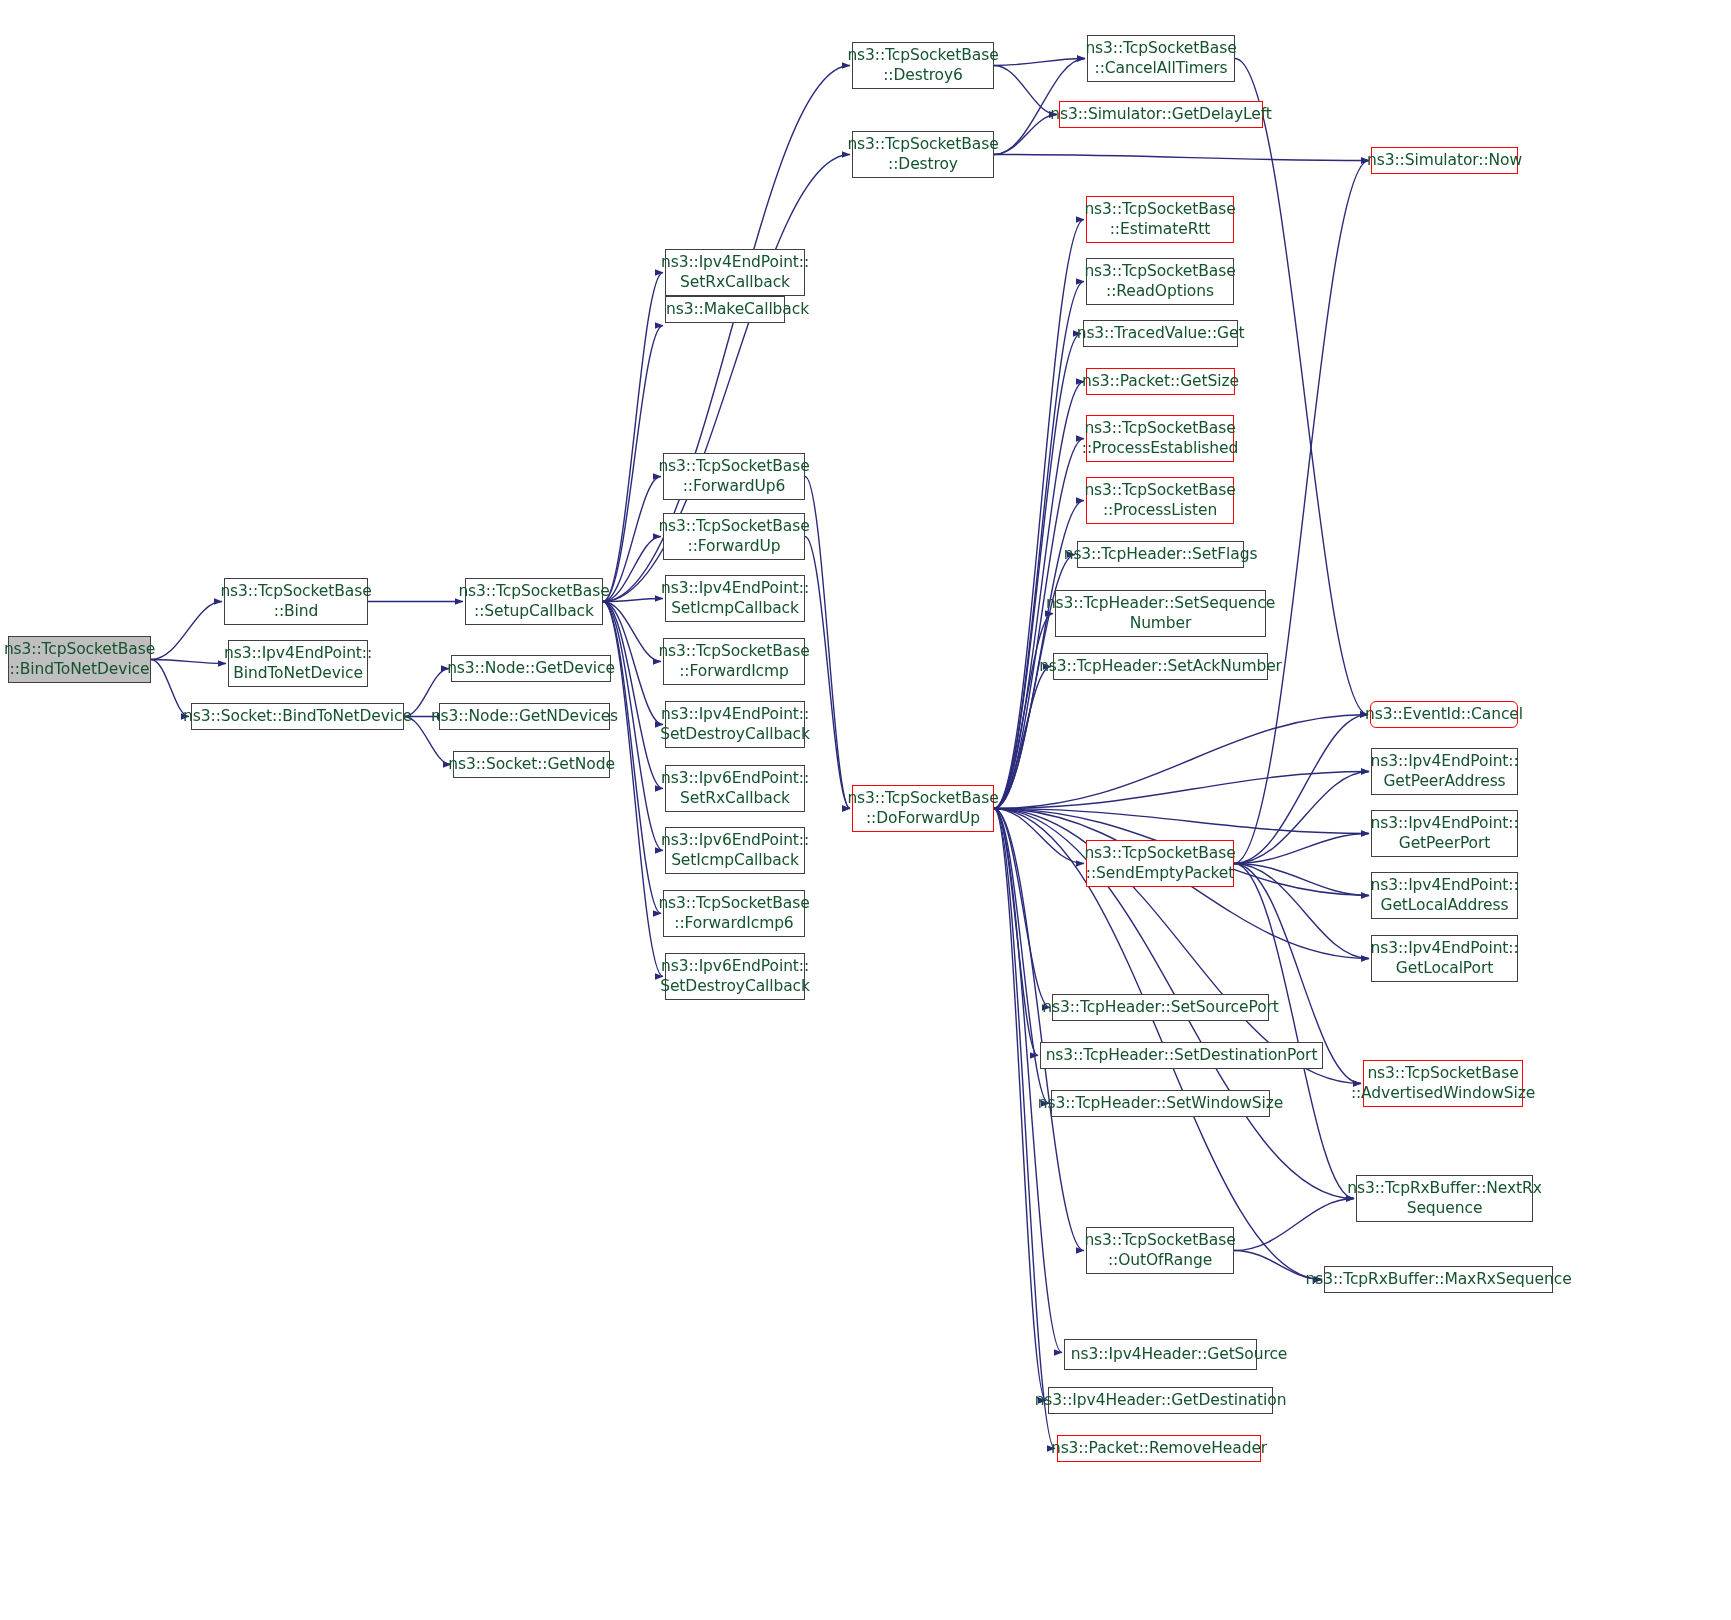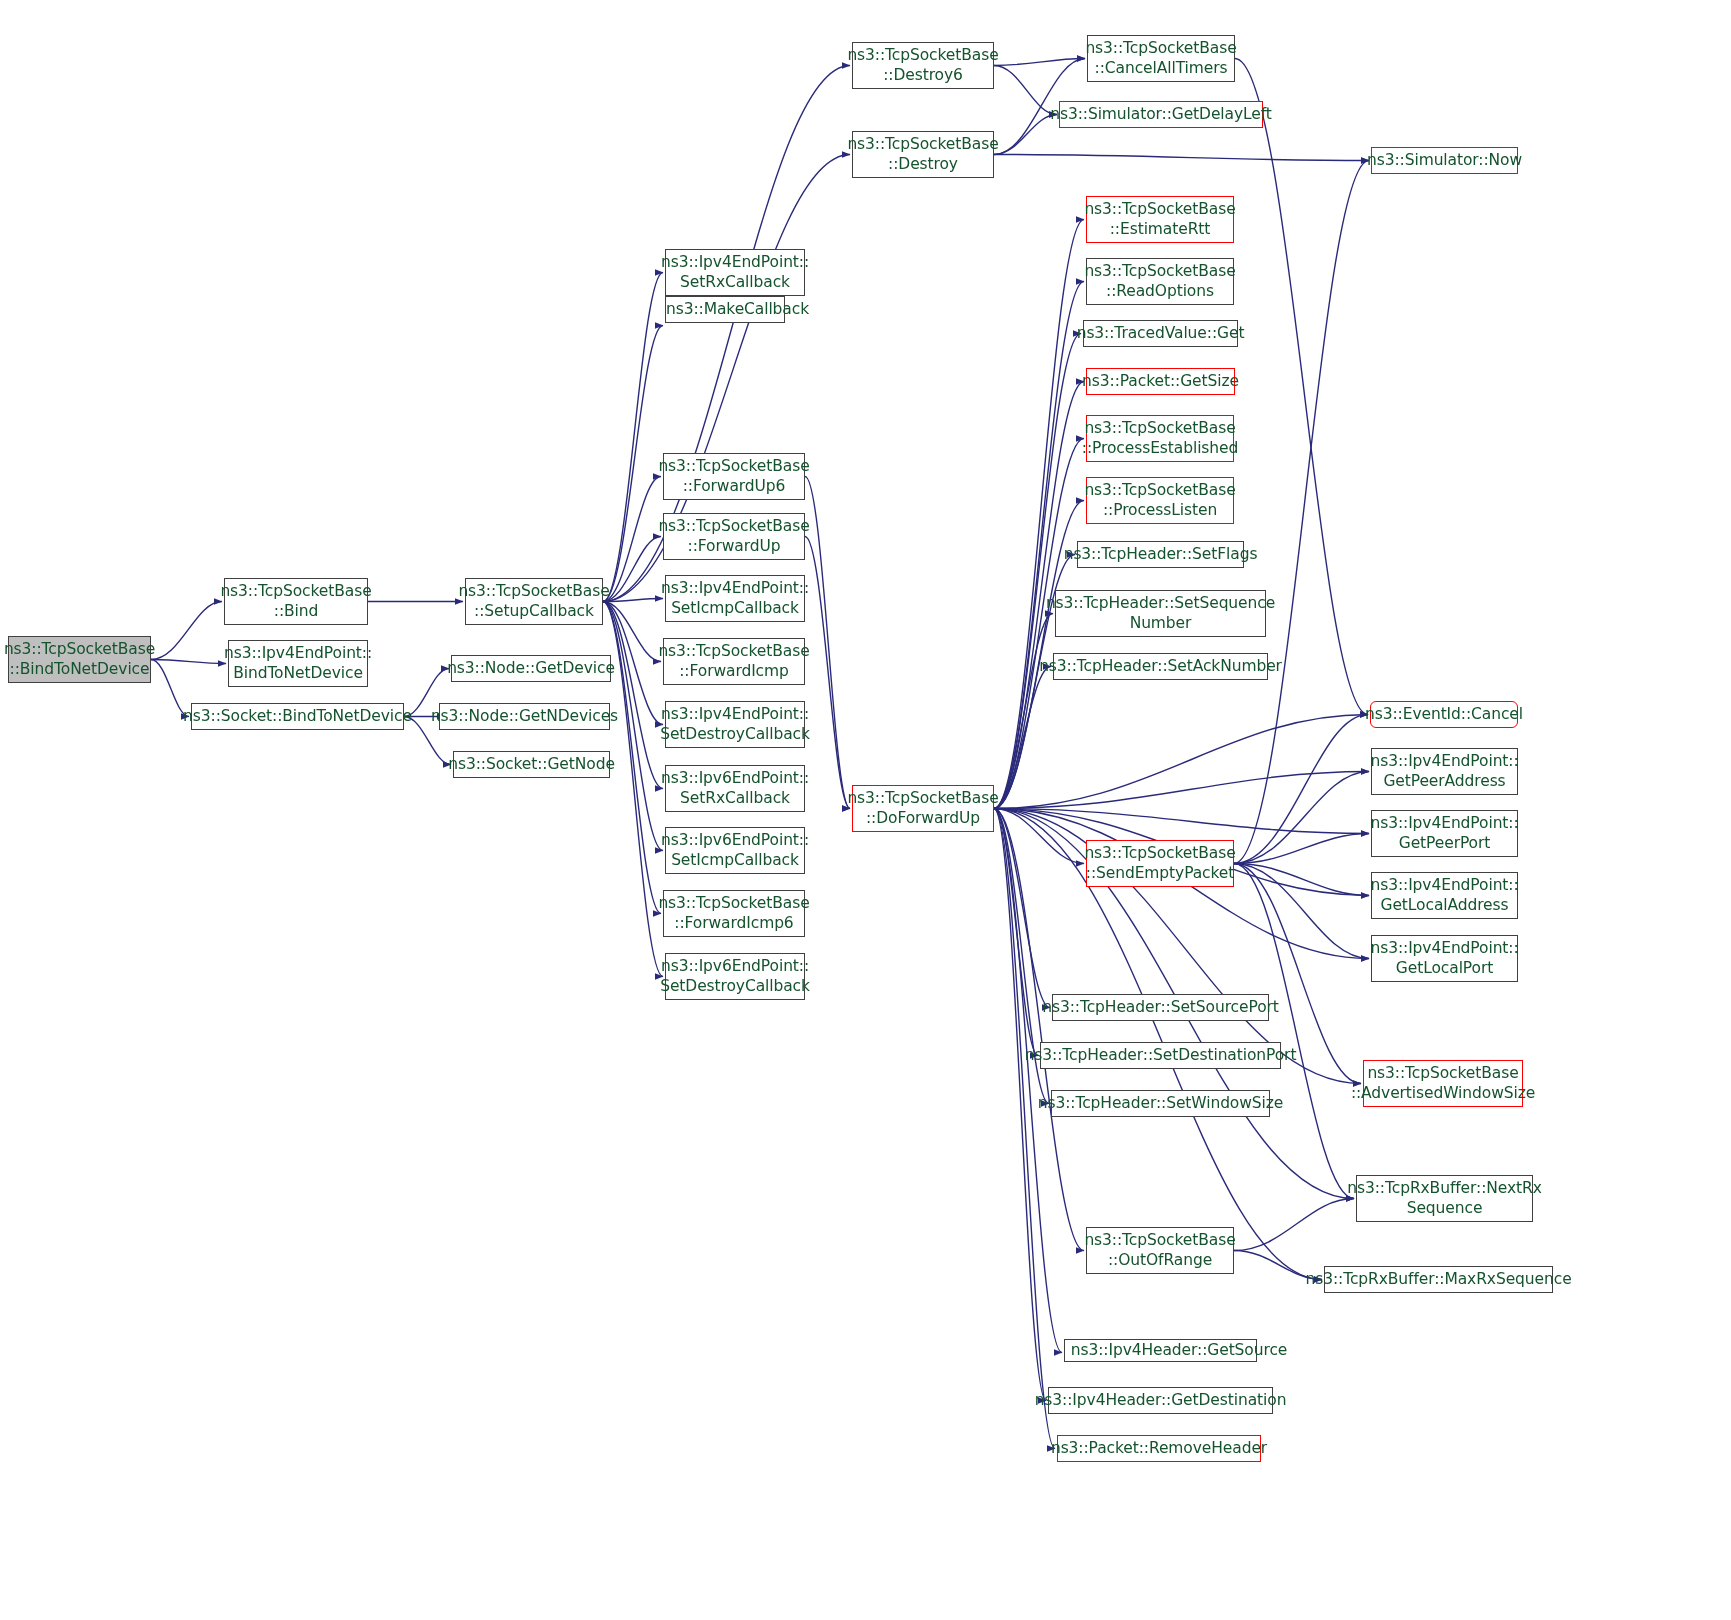--- a/index.html
+++ b/index.html
@@ -188,26 +188,26 @@
 GetPeerPort</div>
       <div class="node" style="left: 1371px; top: 872px; width: 147px; height: 47px;">ns3::Ipv4EndPoint::
 GetLocalAddress</div>
       <div class="node" style="left: 1371px; top: 935px; width: 147px; height: 47px;">ns3::Ipv4EndPoint::
 GetLocalPort</div>
       <div class="node red" style="left: 852px; top: 785px; width: 142px; height: 47px;">ns3::TcpSocketBase
 ::DoForwardUp</div>
       <div class="node red" style="left: 1086px; top: 840px; width: 148px; height: 47px;">ns3::TcpSocketBase
 ::SendEmptyPacket</div>
       <div class="node" style="left: 1052px; top: 994px; width: 217px; height: 27px;">ns3::TcpHeader::SetSourcePort</div>
-      <div class="node" style="left: 1040px; top: 1042px; width: 241px; height: 27px;">ns3::TcpHeader::SetDestinationPort</div>
+      <div class="node" style="left: 1040px; top: 1042px; width: 283px; height: 27px;">ns3::TcpHeader::SetDestinationPort</div>
       <div class="node" style="left: 1051px; top: 1090px; width: 219px; height: 27px;">ns3::TcpHeader::SetWindowSize</div>
       <div class="node red" style="left: 1363px; top: 1060px; width: 160px; height: 47px;">ns3::TcpSocketBase
 ::AdvertisedWindowSize</div>
       <div class="node" style="left: 1356px; top: 1175px; width: 177px; height: 47px;">ns3::TcpRxBuffer::NextRx
 Sequence</div>
       <div class="node" style="left: 1086px; top: 1227px; width: 148px; height: 47px;">ns3::TcpSocketBase
 ::OutOfRange</div>
       <div class="node" style="left: 1324px; top: 1266px; width: 229px; height: 27px;">ns3::TcpRxBuffer::MaxRxSequence</div>
-      <div class="node" style="left: 1064px; top: 1339px; width: 193px; height: 23px; padding-left: 40px;">ns3::Ipv4Header::GetSource</div>
+      <div class="node" style="left: 1064px; top: 1339px; width: 193px; height: 31px; padding-left: 40px;">ns3::Ipv4Header::GetSource</div>
       <div class="node" style="left: 1048px; top: 1387px; width: 225px; height: 27px;">ns3::Ipv4Header::GetDestination</div>
       <div class="node red" style="left: 1057px; top: 1435px; width: 204px; height: 27px;">ns3::Packet::RemoveHeader</div>
     </div>
 </div>
 
 </body></html>

